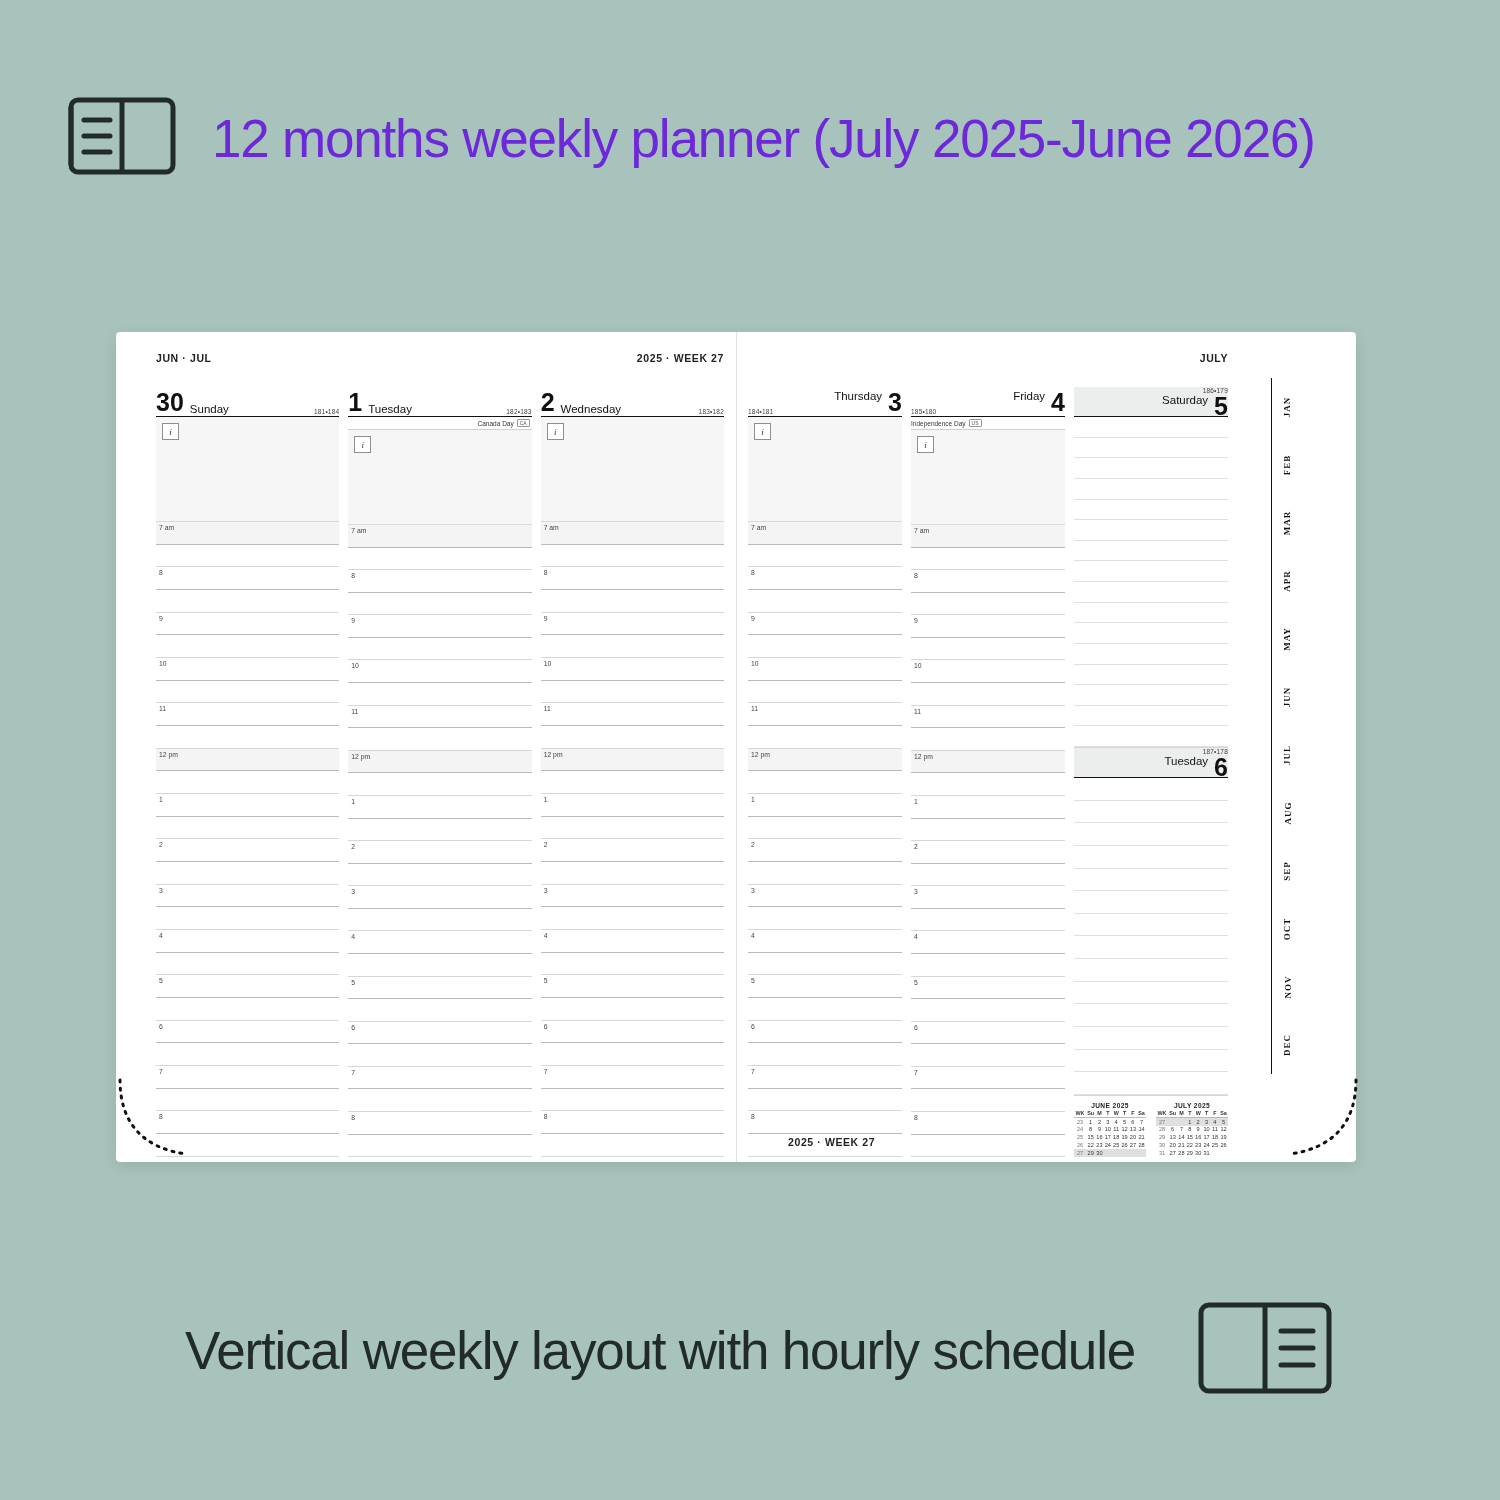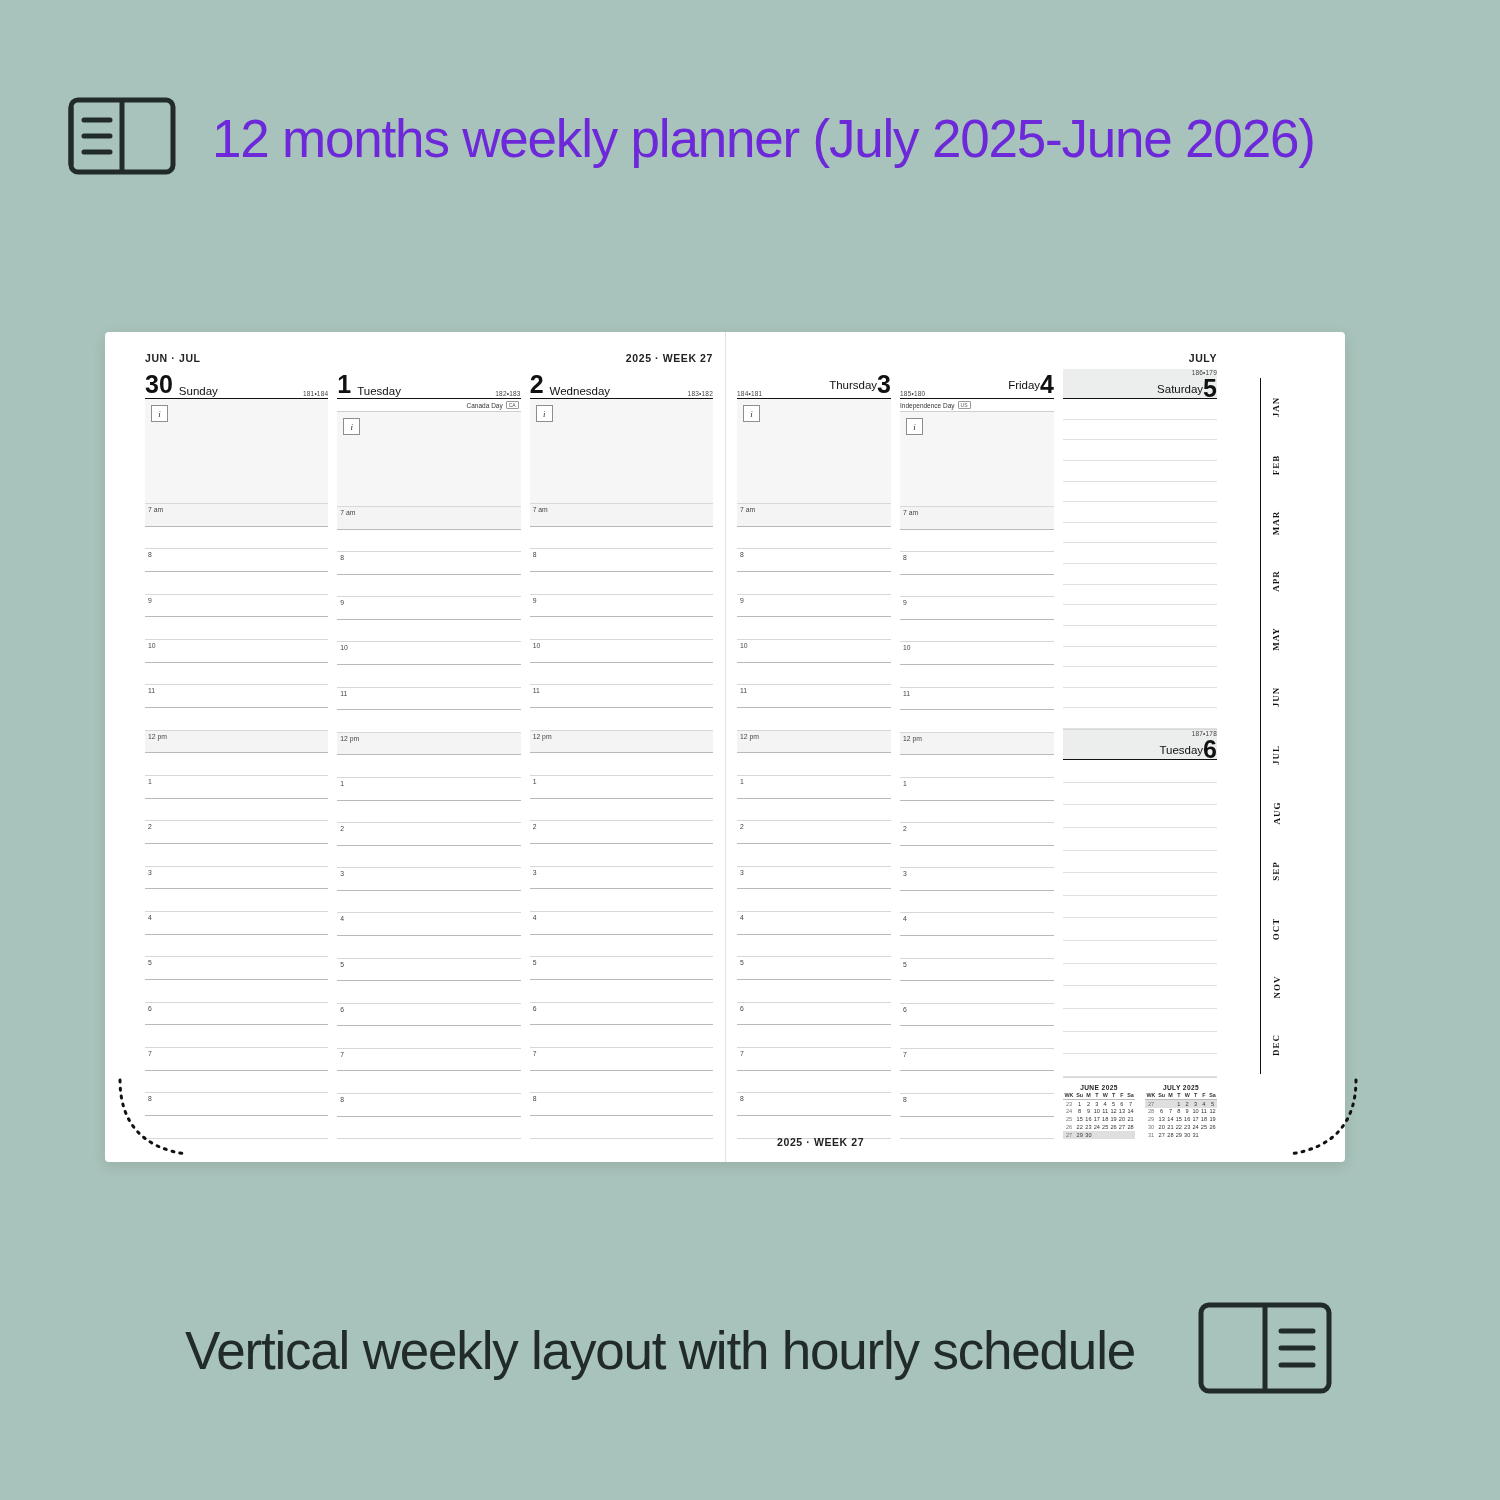--- a/index.html
+++ b/index.html
@@ -20,21 +20,21 @@
     font-size:53px;letter-spacing:-1.2px;color:#6d28d9;white-space:nowrap;
   }
   .bottom-head{
     position:absolute;left:60px;top:1290px;width:1400px;height:120px;
     display:flex;align-items:center;justify-content:center;gap:60px;
   }
   .bottom-title{font-size:53px;letter-spacing:-1.2px;color:#222b2b;white-space:nowrap;}
 
   
   .spread{
-    position:absolute;left:105px;top:332px;width:1240px;height:830px;
+    position:absolute;left:116px;top:332px;width:1240px;height:830px;
     background:#ffffff;
     border-radius:4px 4px 4px 4px;
     box-shadow:0 4px 14px rgba(0,0,0,.10);
     display:flex;
   }
   .page{position:relative;height:100%;box-sizing:border-box;}
   .page-left{width:620px;padding:16px 12px 10px 40px;}
   .page-right{width:568px;padding:16px 40px 10px 12px;}
   .gutter{
     position:absolute;left:620px;top:0;width:1px;height:100%;background:#e2e2e2;
@@ -46,33 +46,33 @@
   .corner-dots-r{
     position:absolute;left:1288px;top:1078px;width:70px;height:80px;overflow:hidden;pointer-events:none;
   }
 
   
   .pg-head{display:flex;justify-content:space-between;align-items:flex-end;height:16px;}
   .pg-head .lbl{font-size:10.5px;font-weight:bold;letter-spacing:.6px;color:#222;}
   .wk-lbl{font-size:10.5px;font-weight:bold;letter-spacing:.6px;color:#222;}
 
   
-  .cols{display:flex;gap:9px;margin-top:5px;height:770px;}
+  .cols{display:flex;gap:9px;margin-top:23px;height:770px;}
   .col{flex:1;display:flex;flex-direction:column;min-width:0;}
   .day-head{
     border-bottom:1.4px solid #111;
     display:flex;align-items:flex-end;justify-content:space-between;
     padding-bottom:1px;height:28px;position:relative;
   }
   .day-head.shaded{background:#eceded;flex-direction:column;}
   .dnum{font-size:25px;font-weight:bold;line-height:1;color:#111;}
   .dname{font-size:11.5px;color:#111;}
   .pgnum{font-size:6.5px;color:#444;letter-spacing:.2px;}
   .hd-left{display:flex;align-items:flex-end;gap:6px;}
-  .hd-right{display:flex;align-items:center;}
+  .hd-right{display:flex;align-items:flex-start;gap:6px;}
   .holiday{
     font-size:6.5px;color:#333;text-align:right;border-bottom:.8px solid #cfcfcf;
     padding:1px 2px 1px 0;display:flex;justify-content:flex-end;align-items:center;gap:3px;height:10px;
   }
   .hol-tag{border:.6px solid #999;border-radius:1px;padding:0 2px;font-size:5px;color:#555;}
   .notebox{
     background:#f6f6f6;border-bottom:1px solid #d9d9d9;height:104px;position:relative;
   }
   .ibox{
     position:absolute;left:6px;top:6px;width:15px;height:15px;border:1px solid #8e8e8e;background:#fff;

